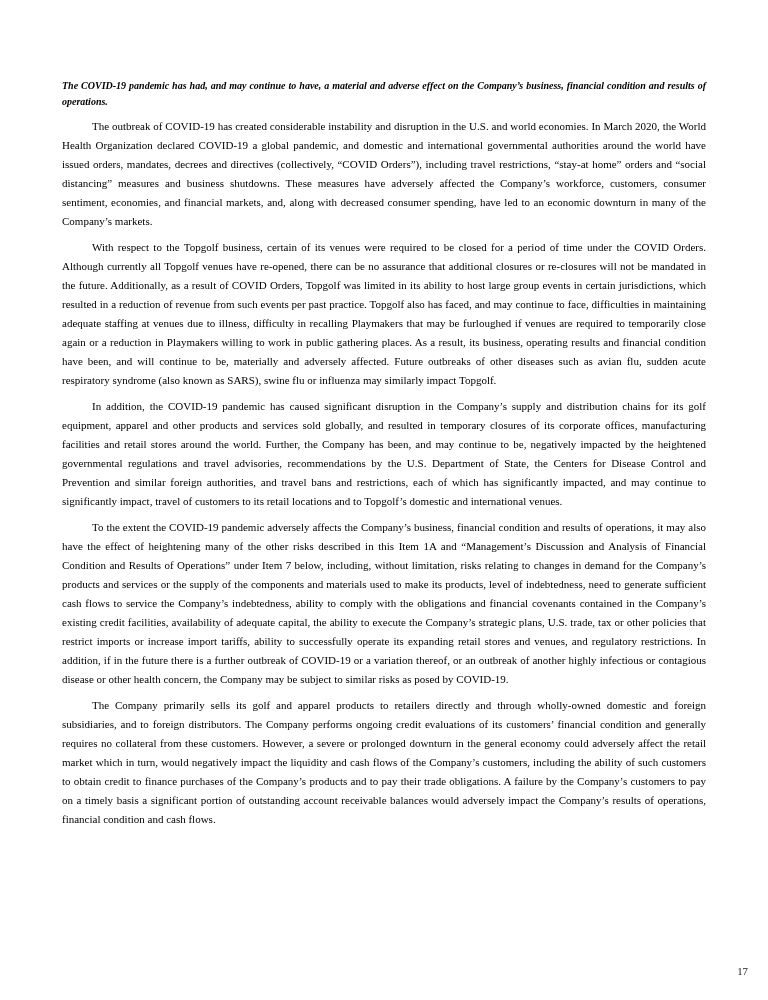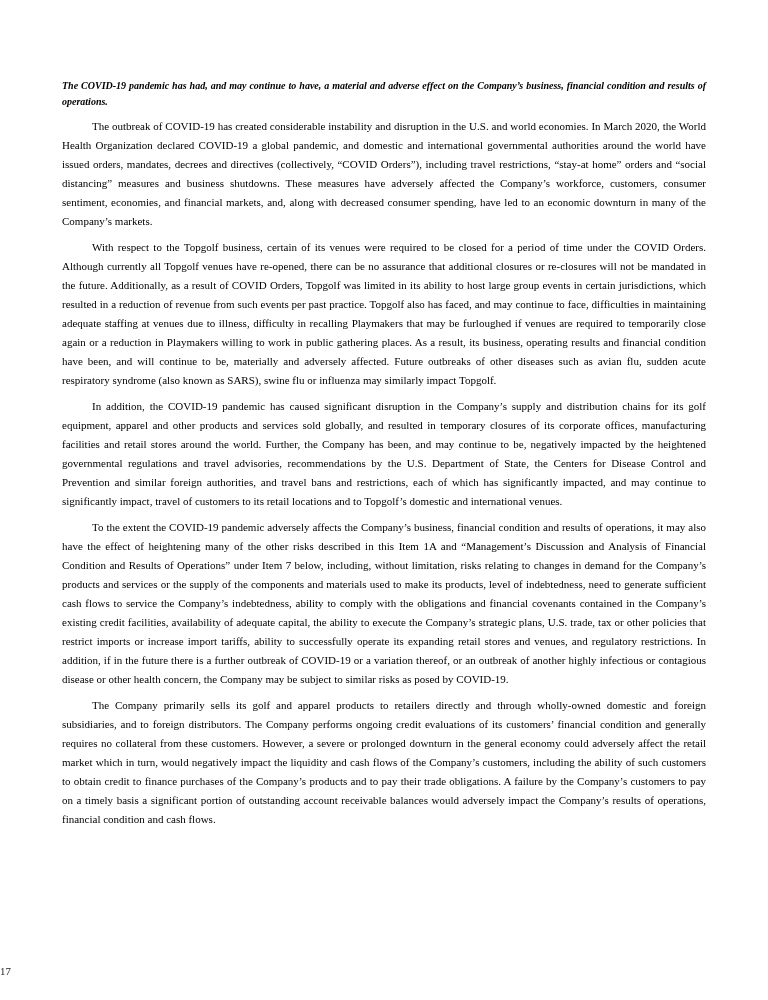--- a/index.html
+++ b/index.html
@@ -39,24 +39,25 @@
     line-height: 19px;
     text-align: justify;
     text-indent: 30px;
     margin: 7px 0 0 0;
   }
   .page-number {
     position: absolute;
     top: 964px;
     left: 0;
     width: 704px;
-    text-align: left;
+    text-align: right;
     font-size: 10.8px;
     line-height: 15px;
     color: #222222;
+    padding-left: 44px;
   }
 </style>
 </head>
 <body>
 
 <div class="page">
   <div class="content">
     <h2 class="rf-heading first">The COVID-19 pandemic has had, and may continue to have, a material and adverse effect on the Company’s business, financial condition and results of operations.</h2>
     <p class="para">The outbreak of COVID-19 has created considerable instability and disruption in the U.S. and world economies. In March 2020, the World Health Organization declared COVID-19 a global pandemic, and domestic and international governmental authorities around the world have issued orders, mandates, decrees and directives (collectively, “COVID Orders”), including travel restrictions, “stay-at home” orders and “social distancing” measures and business shutdowns. These measures have adversely affected the Company’s workforce, customers, consumer sentiment, economies, and financial markets, and, along with decreased consumer spending, have led to an economic downturn in many of the Company’s markets.</p>
     <p class="para">With respect to the Topgolf business, certain of its venues were required to be closed for a period of time under the COVID Orders. Although currently all Topgolf venues have re-opened, there can be no assurance that additional closures or re-closures will not be mandated in the future. Additionally, as a result of COVID Orders, Topgolf was limited in its ability to host large group events in certain jurisdictions, which resulted in a reduction of revenue from such events per past practice. Topgolf also has faced, and may continue to face, difficulties in maintaining adequate staffing at venues due to illness, difficulty in recalling Playmakers that may be furloughed if venues are required to temporarily close again or a reduction in Playmakers willing to work in public gathering places. As a result, its business, operating results and financial condition have been, and will continue to be, materially and adversely affected. Future outbreaks of other diseases such as avian flu, sudden acute respiratory syndrome (also known as SARS), swine flu or influenza may similarly impact Topgolf.</p>

